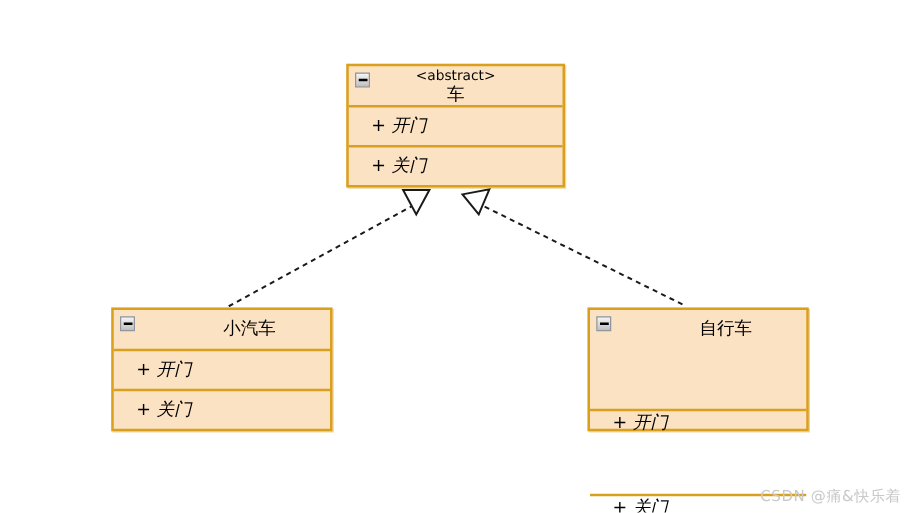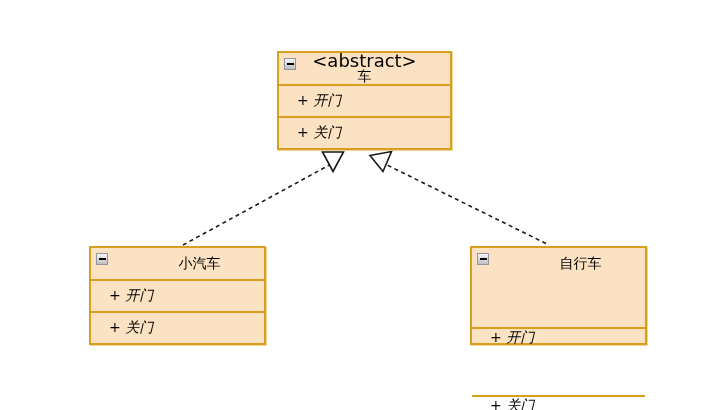--- a/index.html
+++ b/index.html
@@ -49,21 +49,21 @@
   .compartment { box-sizing: border-box; }
   .header {
     flex: 0 0 31px;
     position: relative;
     display: flex;
     flex-direction: column;
     align-items: center;
     justify-content: center;
   }
   .header .stereotype-line {
-    font-size: 18px;
+    font-size: 11px;
     line-height: 15px;
   }
   .header .name-line {
     font-size: 14px;
     line-height: 16px;
   }
   .header.single .name-line {
     font-size: 14px;
     line-height: 31px;
     margin-left: 44px;
@@ -141,14 +141,15 @@
     <div class="compartment header single">
       <span class="collapse-btn">
         <span class="minus-glyph"></span>
       </span>
       <div class="name-line">自行车</div>
     </div>
     <div class="compartment method">+ 开门</div>
     <div class="compartment method">+ 关门</div>
   </div>
 
+  <div class="watermark">CSDN @痛&amp;快乐着</div>
 
 </div>
 
 </body></html>

